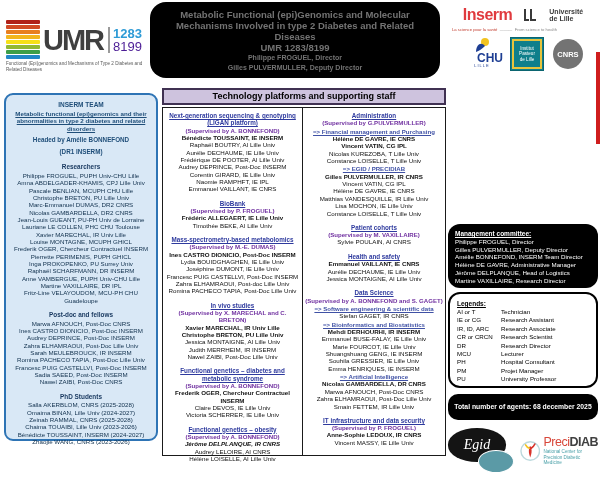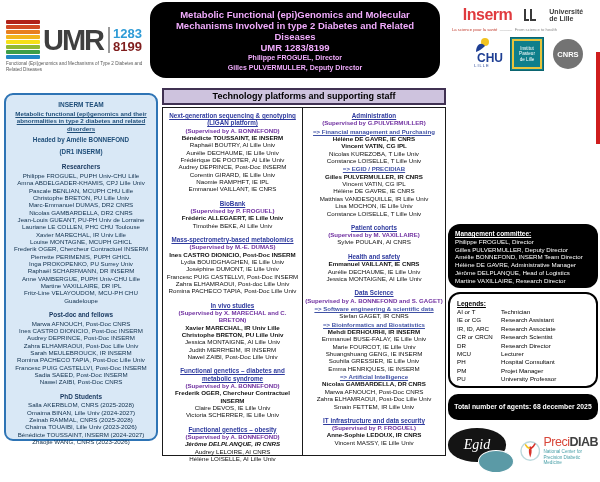--- a/index.html
+++ b/index.html
@@ -12,26 +12,26 @@
   }
 
   
   .umr-logo { position:absolute; left:6px; top:20px; width:152px; }
   .umr-row { display:flex; align-items:center; gap:3px;text-align:center; }
   .umr-bars { display:flex; flex-direction:column; gap:1px; width:34px; }
   .umr-bars span { height:4px; border-radius:1px; }
   .umr-acronym { font-size:29px; font-weight:bold; color:#3f3f3f; letter-spacing:-2px; line-height:30px; }
   .umr-codes { display:flex; flex-direction:column; border-left:2px solid #9a9a9a; padding-left:3px; margin-left:2px; }
   .umr-code-top { font-size:13px; font-weight:bold; color:#2e9bd6; line-height:13px; }
-  .umr-code-bottom { font-size:13px; font-weight:bold; color:#7f1d1d; line-height:13px; }
+  .umr-code-bottom { font-size:13px; font-weight:normal; color:#4c1d95; line-height:13px; }
   .umr-tagline { font-size:4.6px; color:#5a5a5a; line-height:5.6px; margin-top:2px; width:150px; }
 
   .title-box {
     position:absolute; left:150px; top:2px; width:290px; height:76px;
-    background:#000; border-radius:16px; color:#f0abfc; text-align:center;
+    background:#000; border-radius:16px; color:#737373; text-align:center;
     padding:7px 10px 0 10px;
   }
   .title-box .main-title { font-size:9.5px; font-weight:bold; line-height:11px; }
   .title-box .unit { font-size:9.5px; font-weight:bold; line-height:11px; }
   .title-box .dir { font-size:7px; font-weight:bold; line-height:8.6px; margin-top:1px; }
 
   .partners { position:absolute; left:448px; top:6px; width:150px; }
   .partners-row1 { display:flex; align-items:center; justify-content:center; gap:11px; }
   .inserm-text { font-size:16px; font-weight:bold; color:#e03a3e; letter-spacing:-0.5px; }
   .univ-mark { flex-shrink:0; }

